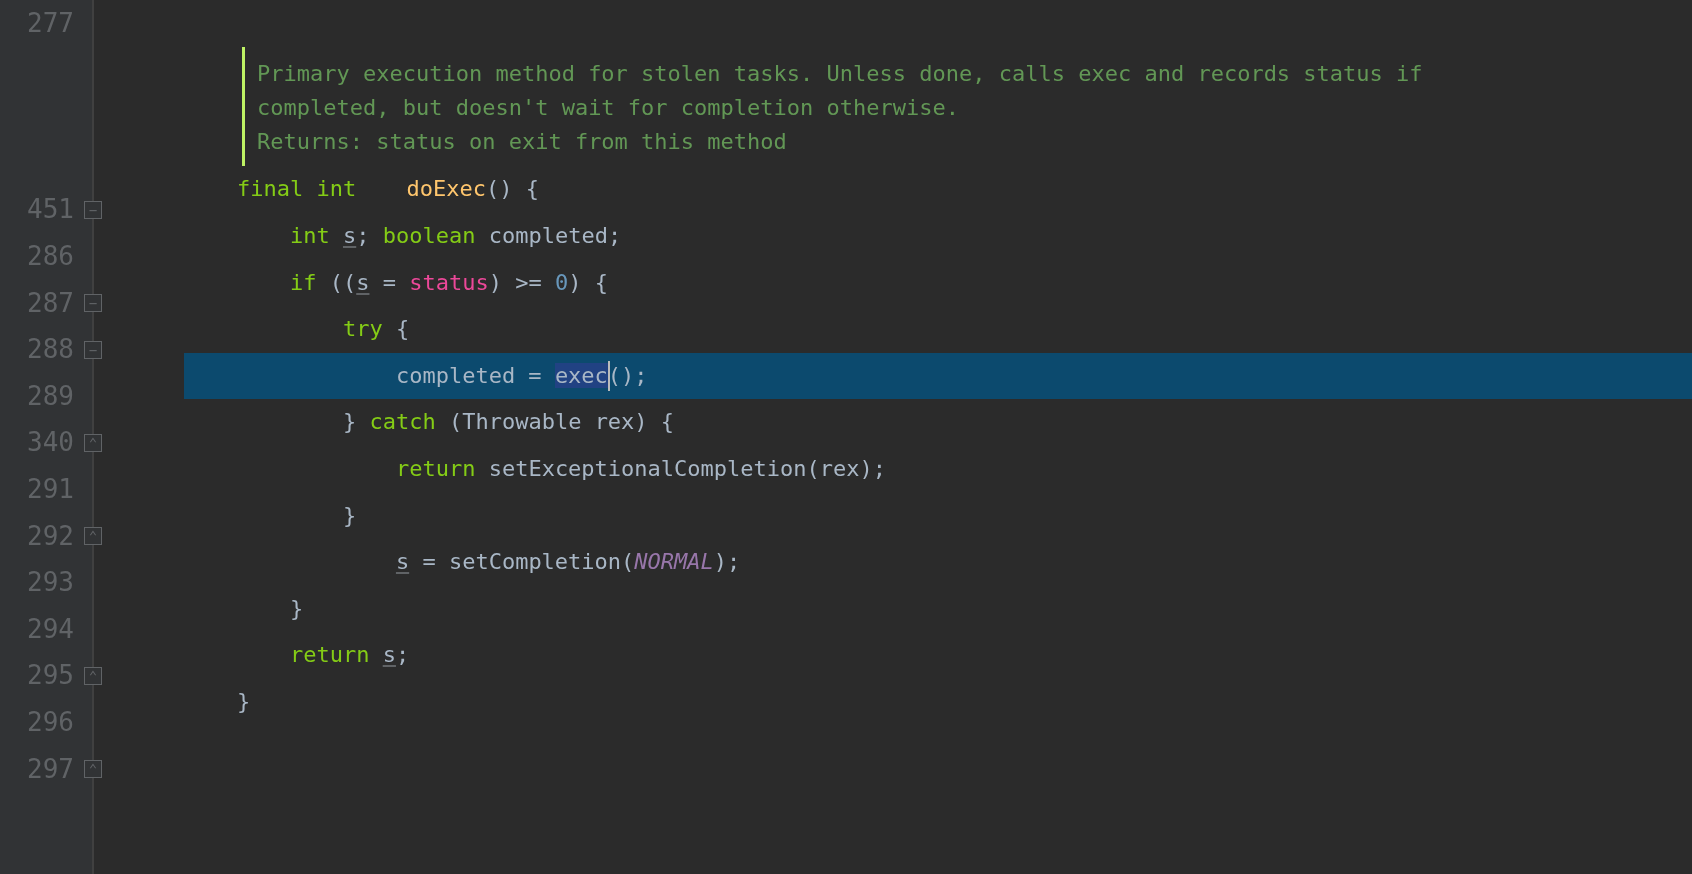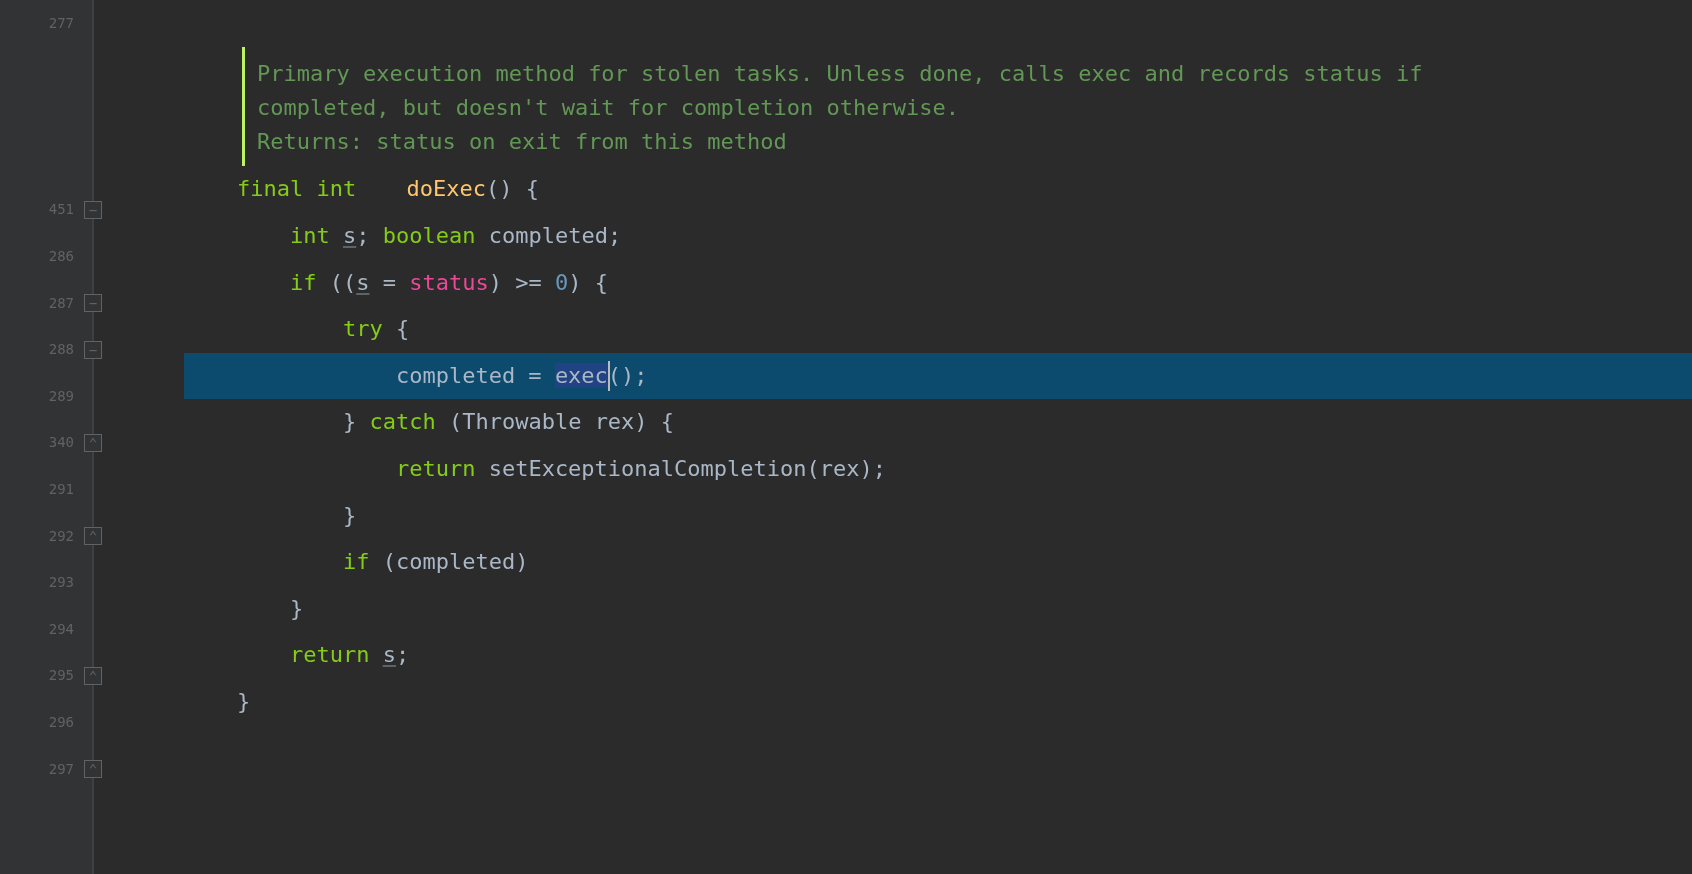--- a/index.html
+++ b/index.html
@@ -21,21 +21,21 @@
   width: 92px;
   flex-shrink: 0;
   padding-top: 0;
 }
 .line-number {
   color: #606366;
   text-align: right;
   padding-right: 18px;
   height: 46.6px;
   line-height: 46.6px;
-  font-size: 14px;
+  font-size: 26px;
 }
 .fold-strip {
   width: 92px;
   flex-shrink: 0;
   background: #2b2b2b;
   border-left: 1px solid #404040;
   position: relative;
 }
 .fold-line {
   position: absolute;
@@ -153,22 +153,22 @@
     <div class="code-line"><span>            </span><span class="kw">try</span><span class="ident"> {</span></div>
 
     <div class="code-line highlighted"><span>                </span><span class="ident">completed = </span><span class="selected">exec</span><span class="caret"></span><span class="ident">();</span></div>
 
     <div class="code-line"><span>            </span><span class="ident">} </span><span class="kw">catch</span><span class="ident"> (Throwable rex) {</span></div>
 
     <div class="code-line"><span>                </span><span class="kw">return</span><span class="ident"> setExceptionalCompletion(rex);</span></div>
 
     <div class="code-line"><span>            </span><span class="ident">}</span></div>
 
-    <div class="code-line"><span>            </span><span class="kw">if</span><span class="ident"> (completed)</span></div>
 
+    <div class="code-line"><span>                </span><span class="ident underlined">s</span><span class="ident"> = setCompletion(</span><span class="const-italic">NORMAL</span><span class="ident">);</span></div>
 
     <div class="code-line"><span>        </span><span class="ident">}</span></div>
 
     <div class="code-line"><span>        </span><span class="kw">return</span><span> </span><span class="ident underlined">s</span><span class="ident">;</span></div>
 
     <div class="code-line"><span>    </span><span class="ident">}</span></div>
   </div>
 </div>
 
 </body></html>

